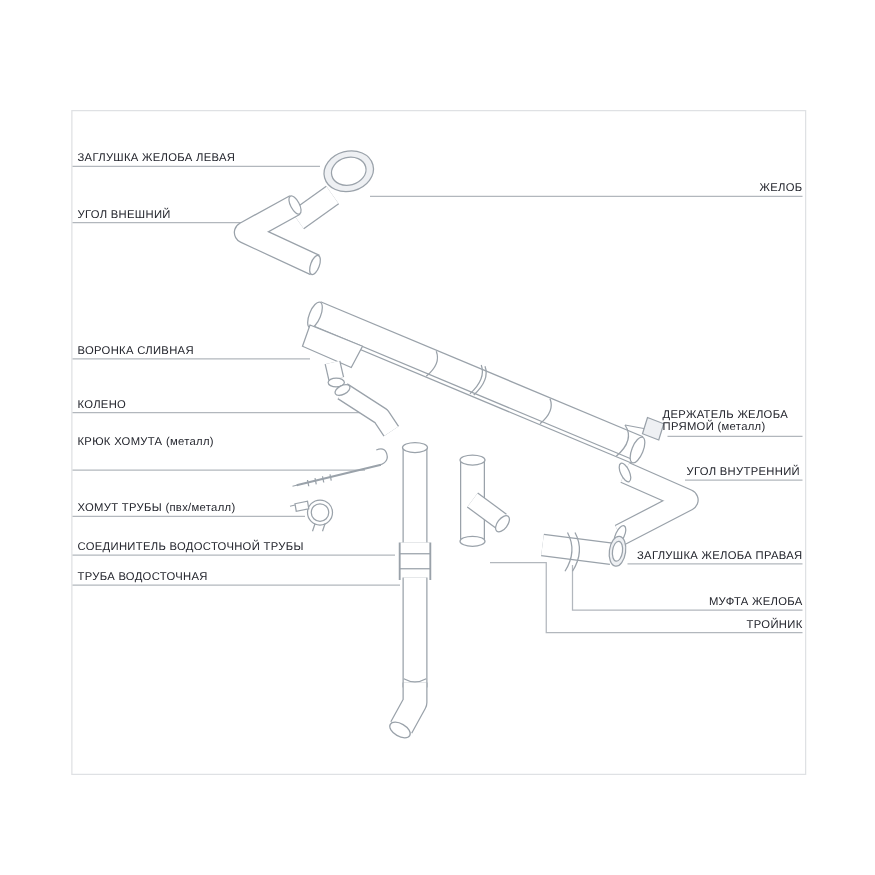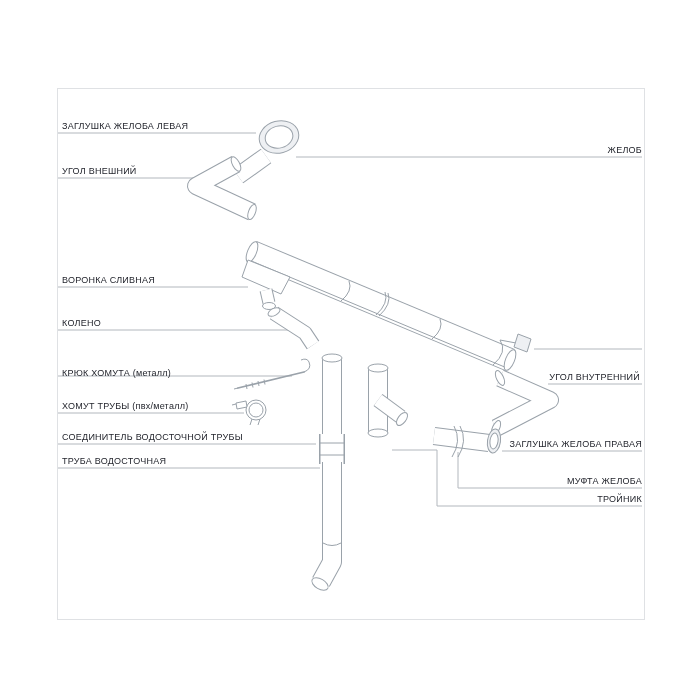--- a/index.html
+++ b/index.html
@@ -163,24 +163,25 @@
       <ellipse class="fl" cx="494" cy="441" rx="6.5" ry="12" transform="rotate(8 494 441)"></ellipse>
       <ellipse class="fw" cx="494" cy="441" rx="4" ry="8" transform="rotate(8 494 441)"></ellipse>
     </g>
 
   </svg>
 
   <div class="lbl" style="left:62px;top:121px">ЗАГЛУШКА ЖЕЛОБА ЛЕВАЯ</div>
   <div class="lbl" style="left:62px;top:166px">УГОЛ ВНЕШНИЙ</div>
   <div class="lbl" style="left:62px;top:275px">ВОРОНКА СЛИВНАЯ</div>
   <div class="lbl" style="left:62px;top:318px">КОЛЕНО</div>
-  <div class="lbl" style="left:62px;top:368px">КРЮК ХОМУТА (металл)</div>
+  <div class="lbl" style="left:62px;top:348px">КРЮК ХОМУТА (металл)</div>
   <div class="lbl" style="left:62px;top:401px">ХОМУТ ТРУБЫ (пвх/металл)</div>
   <div class="lbl" style="left:62px;top:432px">СОЕДИНИТЕЛЬ ВОДОСТОЧНОЙ ТРУБЫ</div>
   <div class="lbl" style="left:62px;top:456px">ТРУБА ВОДОСТОЧНАЯ</div>
 
   <div class="lbl lbl-r" style="right:58px;top:145px">ЖЕЛОБ</div>
+  <div class="lbl lbl-r wrap" style="right:58px;top:326px">ДЕРЖАТЕЛЬ ЖЕЛОБА ПРЯМОЙ (металл)</div>
   <div class="lbl lbl-r" style="right:60px;top:372px">УГОЛ ВНУТРЕННИЙ</div>
   <div class="lbl lbl-r" style="right:58px;top:439px">ЗАГЛУШКА ЖЕЛОБА ПРАВАЯ</div>
   <div class="lbl lbl-r" style="right:58px;top:476px">МУФТА ЖЕЛОБА</div>
   <div class="lbl lbl-r" style="right:58px;top:494px">ТРОЙНИК</div>
 
 </div>
 
 </body></html>

